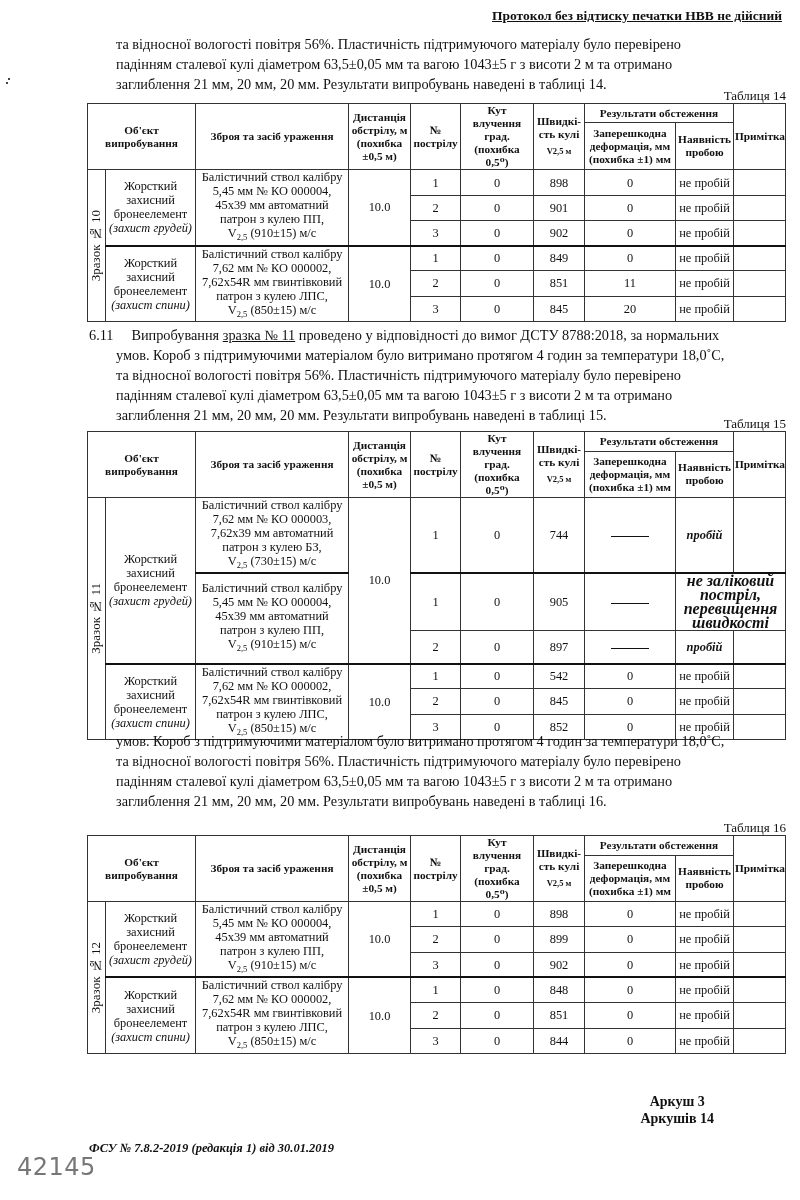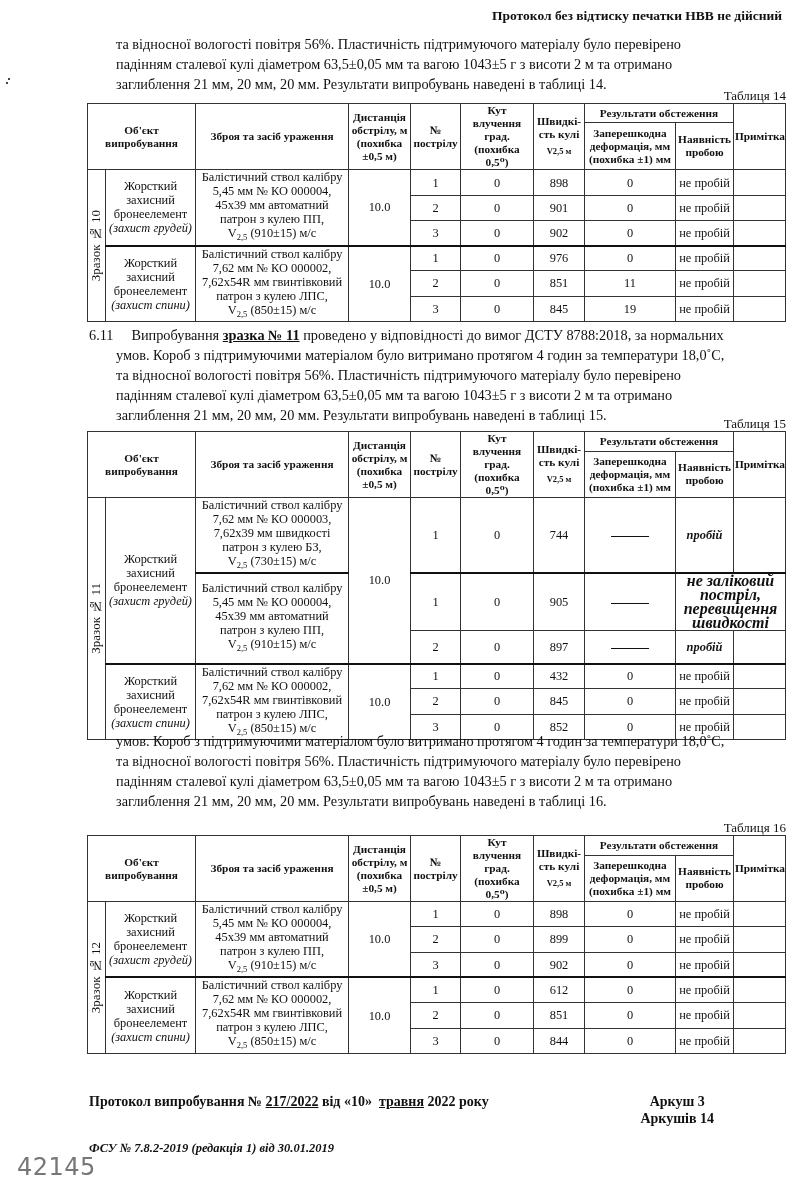--- a/index.html
+++ b/index.html
@@ -1,22 +1,22 @@
 <!DOCTYPE html>
 <html><head>
 <meta charset="utf-8">
 <style>
   html, body { margin: 0; padding: 0; background: #ffffff; }
   body { width: 800px; height: 1200px; position: relative; overflow: hidden;
          font-family: "Liberation Serif", "DejaVu Serif", serif; color: #111; }
-  .page-header { position: absolute; top: 8px; right: 18px; font-weight: bold; font-size: 13.5px; }
+  .page-header { position: absolute; top: 8px; right: 18px; font-weight: bold; font-size: 13.5px; text-decoration: underline; }
   .para { position: absolute; left: 89px; width: 700px; font-size: 14.3px; line-height: 20px;
           text-align: justify; }
   .indent-line { padding-left: 27px; }
-  .u { text-decoration: underline; font-weight: bold; }
+  .u { text-decoration: underline; font-weight: normal; }
   .tcap { position: absolute; right: 14px; font-size: 13px; }
   table.t { position: absolute; left: 87px; width: 698px; border-collapse: collapse; table-layout: fixed;
             font-size: 12.4px; }
   table.t td, table.t th { border: 1px solid #333; padding: 0 1px; text-align: center; vertical-align: middle; line-height: 14px; }
   table.t th { font-weight: bold; font-size: 11.3px; line-height: 13px; }
   table.t .thick-top td { border-top: 2.5px solid #111; }
   .rot { writing-mode: vertical-rl; transform: rotate(180deg); white-space: nowrap; font-size: 13px; }
   .obj { font-size: 12.4px; line-height: 15px; }
   .obj i { }
   .weapon { font-size: 12.4px; line-height: 14px; }
@@ -107,38 +107,38 @@
   </tr>
 
   <tr style="height:25px" class="thick-top">
     <td rowspan="3" class="obj"><span>Жорсткий захисний бронеелемент</span><br><i>(захист спини)</i></td>
     <td rowspan="3" class="weapon">
       <span>Балістичний ствол калібру</span><br><span>7,62 мм № КО 000002,</span><br><span>7,62х54R мм гвинтівковий</span><br><span>патрон з кулею ЛПС,</span><br>V<span class="sub">2,5</span> <span>(850±15) м/с</span>
     </td>
     <td rowspan="3">10.0</td>
     <td>1</td>
     <td>0</td>
-    <td>976</td>
+    <td>849</td>
     <td>0</td>
     <td>не пробій</td>
     <td></td>
   </tr>
   <tr style="height:25px">
     <td>2</td>
     <td>0</td>
     <td>851</td>
     <td>11</td>
     <td>не пробій</td>
     <td></td>
   </tr>
   <tr style="height:25px">
     <td>3</td>
     <td>0</td>
     <td>845</td>
-    <td>19</td>
+    <td>20</td>
     <td>не пробій</td>
     <td></td>
   </tr>
 </tbody>
   </table>
 
 <div class="para" style="top:325px;">
   <div><span>6.11</span>&nbsp;&nbsp;&nbsp;&nbsp;&nbsp;<span>Випробування</span> <span class="u">зразка № 11</span> <span>проведено у відповідності до вимог ДСТУ 8788:2018, за нормальних</span></div>
   <div class="indent-line">умов. Короб з підтримуючими матеріалом було витримано протягом 4 годин за температури 18,0˚С,</div>
   <div class="indent-line">та відносної вологості повітря 56%. Пластичність підтримуючого матеріалу було перевірено</div>
@@ -175,21 +175,21 @@
     <th>Заперешкодна деформація, мм (похибка ±1) мм</th>
     <th>Наявність пробою</th>
   </tr>
 
   <tr style="height:75px">
     <td rowspan="6">
           <div class="rot">Зразок №  11</div>
         </td>
     <td rowspan="3" class="obj"><span>Жорсткий захисний бронеелемент</span><br><i>(захист грудей)</i></td>
     <td class="weapon">
-      <span>Балістичний ствол калібру</span><br><span>7,62 мм № КО 000003,</span><br><span>7,62х39 мм швидкості</span><br><span>патрон з кулею БЗ,</span><br>V<span class="sub">2,5</span> <span>(730±15) м/с</span>
+      <span>Балістичний ствол калібру</span><br><span>7,62 мм № КО 000003,</span><br><span>7,62х39 мм автоматний</span><br><span>патрон з кулею БЗ,</span><br>V<span class="sub">2,5</span> <span>(730±15) м/с</span>
     </td>
     <td rowspan="3">10.0</td>
     <td>1</td>
     <td>0</td>
     <td>744</td>
     <td><span class="dash"></span></td>
     <td class="ital-bold">пробій</td>
     <td></td>
   </tr>
 
@@ -213,21 +213,21 @@
   </tr>
 
   <tr style="height:23px" class="thick-top">
     <td rowspan="3" class="obj"><span>Жорсткий захисний бронеелемент</span><br><i>(захист спини)</i></td>
     <td rowspan="3" class="weapon">
       <span>Балістичний ствол калібру</span><br><span>7,62 мм № КО 000002,</span><br><span>7,62х54R мм гвинтівковий</span><br><span>патрон з кулею ЛПС,</span><br>V<span class="sub">2,5</span> <span>(850±15) м/с</span>
     </td>
     <td rowspan="3">10.0</td>
     <td>1</td>
     <td>0</td>
-    <td>432</td>
+    <td>542</td>
     <td>0</td>
     <td>не пробій</td>
     <td></td>
   </tr>
   <tr style="height:25px">
     <td>2</td>
     <td>0</td>
     <td>845</td>
     <td>0</td>
     <td>не пробій</td>
@@ -315,21 +315,21 @@
   </tr>
 
   <tr style="height:25px" class="thick-top">
     <td rowspan="3" class="obj"><span>Жорсткий захисний бронеелемент</span><br><i>(захист спини)</i></td>
     <td rowspan="3" class="weapon">
       <span>Балістичний ствол калібру</span><br><span>7,62 мм № КО 000002,</span><br><span>7,62х54R мм гвинтівковий</span><br><span>патрон з кулею ЛПС,</span><br>V<span class="sub">2,5</span> <span>(850±15) м/с</span>
     </td>
     <td rowspan="3">10.0</td>
     <td>1</td>
     <td>0</td>
-    <td>612</td>
+    <td>848</td>
     <td>0</td>
     <td>не пробій</td>
     <td></td>
   </tr>
   <tr style="height:25px">
     <td>2</td>
     <td>0</td>
     <td>851</td>
     <td>0</td>
     <td>не пробій</td>
@@ -340,27 +340,20 @@
     <td>0</td>
     <td>844</td>
     <td>0</td>
     <td>не пробій</td>
     <td></td>
   </tr>
 </tbody>
   </table>
 
 <div class="footer1">
-  <div>
-    <span>Протокол випробування №</span>
-    <span class="ul">217/2022</span>
-    <span>від «10»</span>
-    &nbsp;<span class="ul">травня</span>
-    <span>2022 року</span>
-  </div>
 </div>
 <div class="footer-right">
   <div>Аркуш 3</div>
   <div>Аркушів 14</div>
 </div>
 <div class="footer-form">ФСУ № 7.8.2-2019 (редакція 1) від 30.01.2019</div>
 
 <div class="watermark">42145</div>
 
 <div class="mark" style="left:8px;top:78px;"></div>

